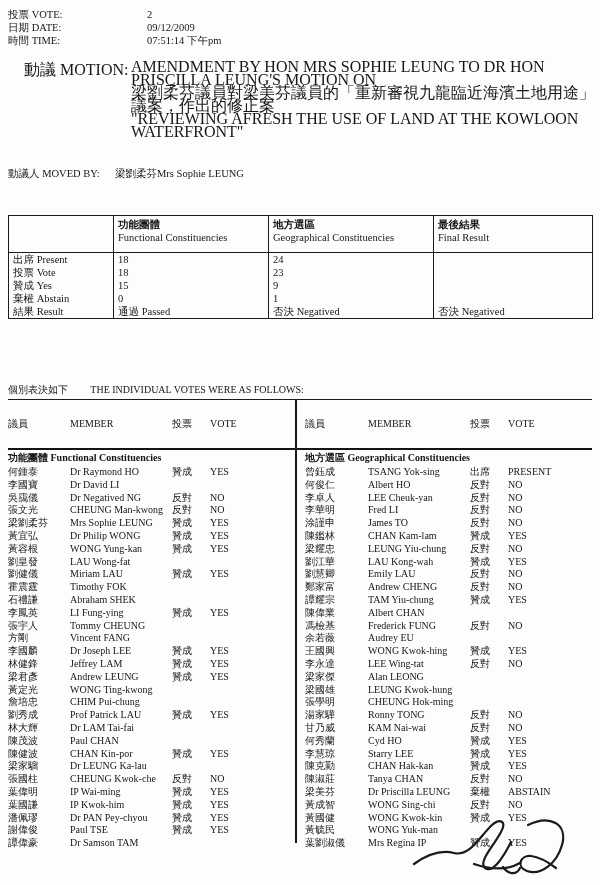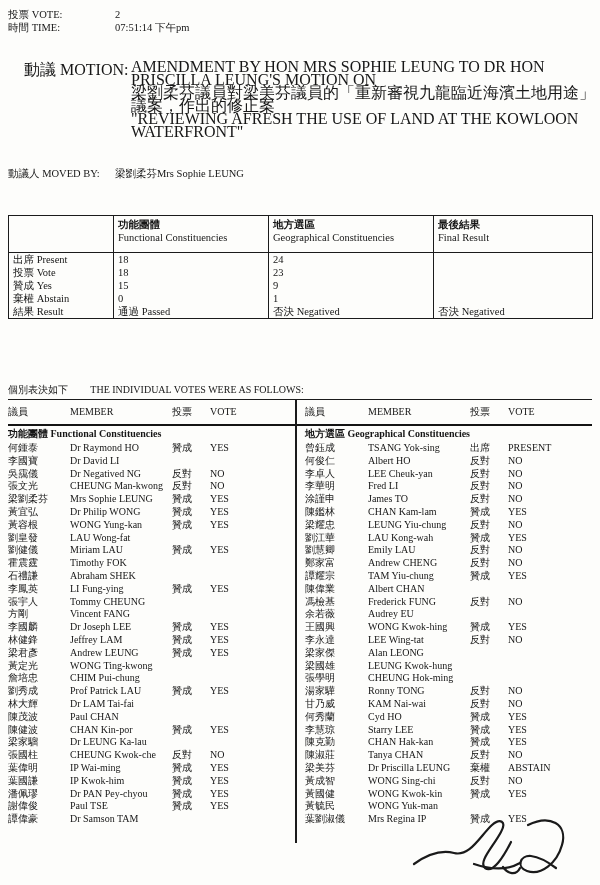--- a/index.html
+++ b/index.html
@@ -5,42 +5,42 @@
   html,body{margin:0;padding:0;}
   body{
     width:600px;height:885px;position:relative;overflow:hidden;
     background:#fdfdfb;color:#161616;
     font-family:"Liberation Serif","DejaVu Serif",serif;
     -webkit-font-smoothing:antialiased;
   }
   .abs{position:absolute;}
   
   .meta{left:8px;top:8px;font-size:10.5px;}
-  .meta-row{display:flex;line-height:13px;}
+  .meta-row{display:flex;line-height:13px;gap:32px;}
   .m-lbl{flex:0 0 107px;}
   .motion{left:24px;top:60px;font-size:16px;display:flex;}
   .motion .lines div{line-height:13px;}
   .moved{left:8px;top:167px;font-size:10.5px;display:flex;line-height:13px;}
   
   table.summary{left:8px;top:215px;width:584px;position:absolute;border-collapse:collapse;
     table-layout:fixed;font-size:10.5px;border:1px solid #1b1b1b;}
   table.summary th{border-left:1px solid #1b1b1b;border-bottom:1px solid #1b1b1b;
     text-align:left;vertical-align:top;font-weight:normal;padding:2px 4px;height:32px;}
   table.summary th .cn{font-weight:bold;line-height:13px;}
   table.summary th .en{line-height:13px;}
   table.summary td{border-left:1px solid #1b1b1b;padding:0 4px;height:13px;line-height:13px;
     vertical-align:top;white-space:nowrap;overflow:hidden;}
   table.summary th:first-child,table.summary td:first-child{border-left:none;margin-top:16px;}
   td.ind{padding-left:34px;}
   
   .ind-title{left:8px;top:383px;font-size:10px;line-height:13px;}
   .ind-title .cn{display:inline-block;width:80px;}
   .votes{left:8px;top:399px;width:584px;}
   .vheader{display:flex;border-top:1px solid #1b1b1b;border-bottom:2px solid #141414;
-    padding:5px 0;height:14px;}
+    padding:17px 0;height:14px;}
   .vgrid{display:grid;grid-template-columns:62px 102px 38px 85px;font-size:10px;line-height:14px;}
   .vgrid.right{grid-template-columns:63px 102px 38px 84px;}
   .lefthalf{width:287px;}
   .righthalf{width:287px;margin-left:10px;}
   .vsub{display:flex;height:16px;font-size:10px;line-height:16px;font-weight:bold;align-items:flex-end;}
   .vsub .sub{white-space:nowrap;}
   .vrows{display:grid;grid-template-columns:62px 102px 38px 85px;grid-auto-rows:12.8px;
     font-size:10px;}
   .vrows.right{grid-template-columns:63px 102px 38px 84px;}
   .vrows span{line-height:12.8px;white-space:nowrap;}
@@ -51,20 +51,24 @@
   .clerk-line{display:inline-block;width:184px;height:12px;border-bottom:1.5px solid #141414;margin-left:2px;}
   .sig{left:408px;top:812px;}
 </style>
 </head>
 <body>
 
 <div class="abs meta">
   <div class="meta-row">
     <span class="m-lbl">投票 VOTE:</span>
     <span>2</span>
+  </div>
+  <div class="meta-row">
+    <span class="m-lbl">日期 DATE:</span>
+    <span>09/12/2009</span>
   </div>
   <div class="meta-row">
     <span class="m-lbl">時間 TIME:</span>
     <span>07:51:14 下午pm</span>
   </div>
 </div>
 
 <div class="abs motion">
   <span class="m-lbl">動議 MOTION:</span>
   <div class="lines">

